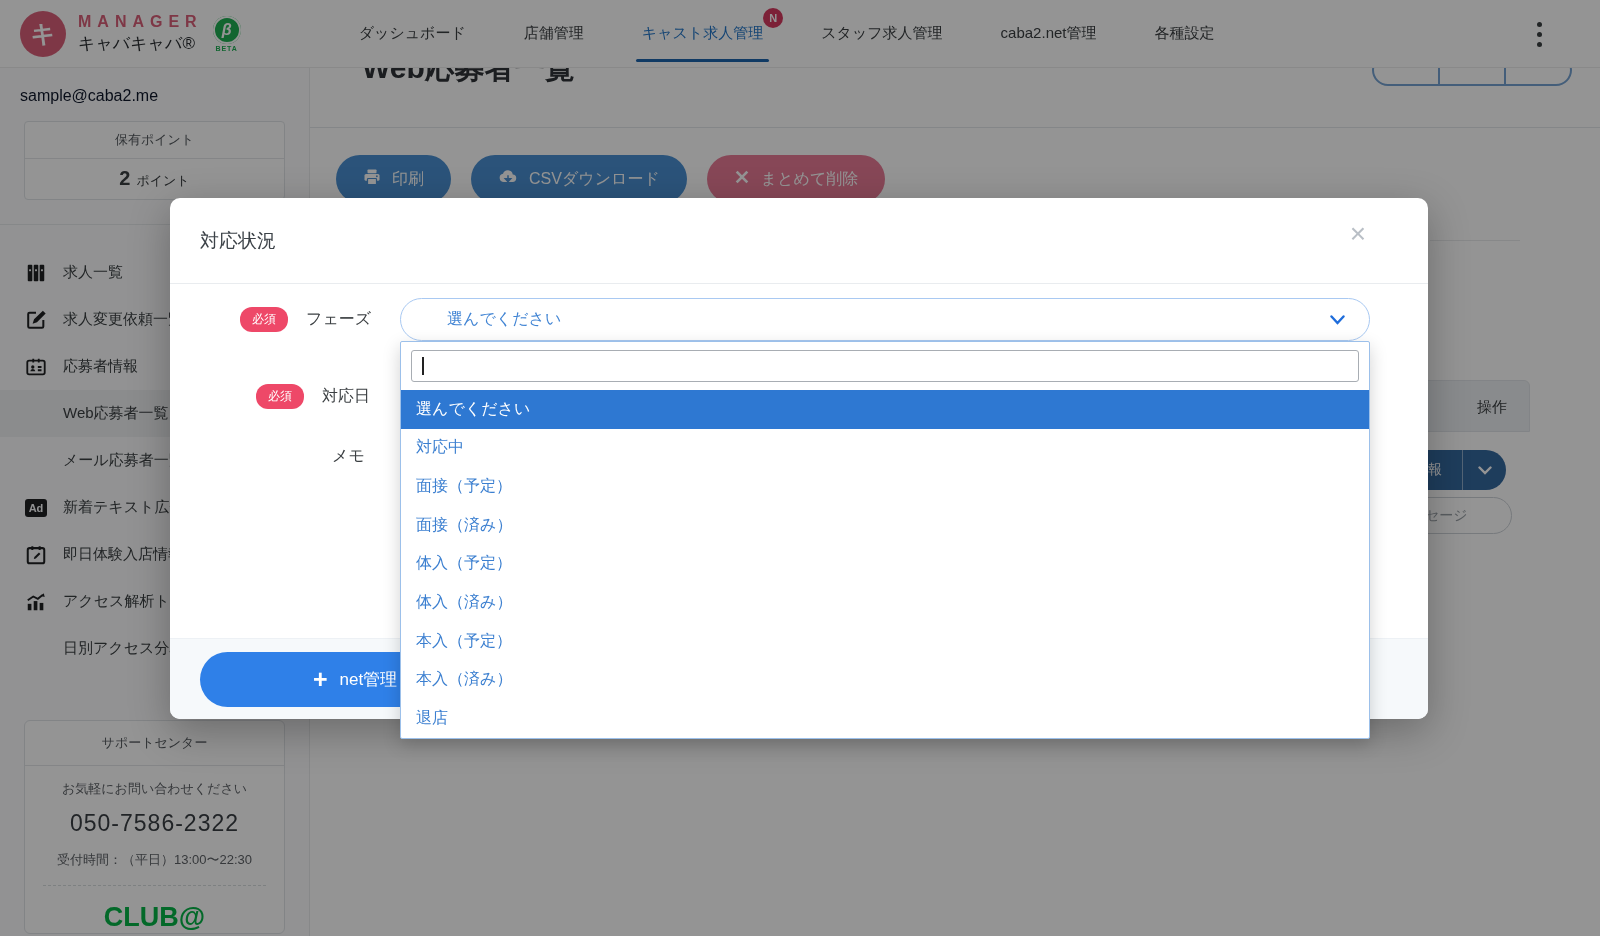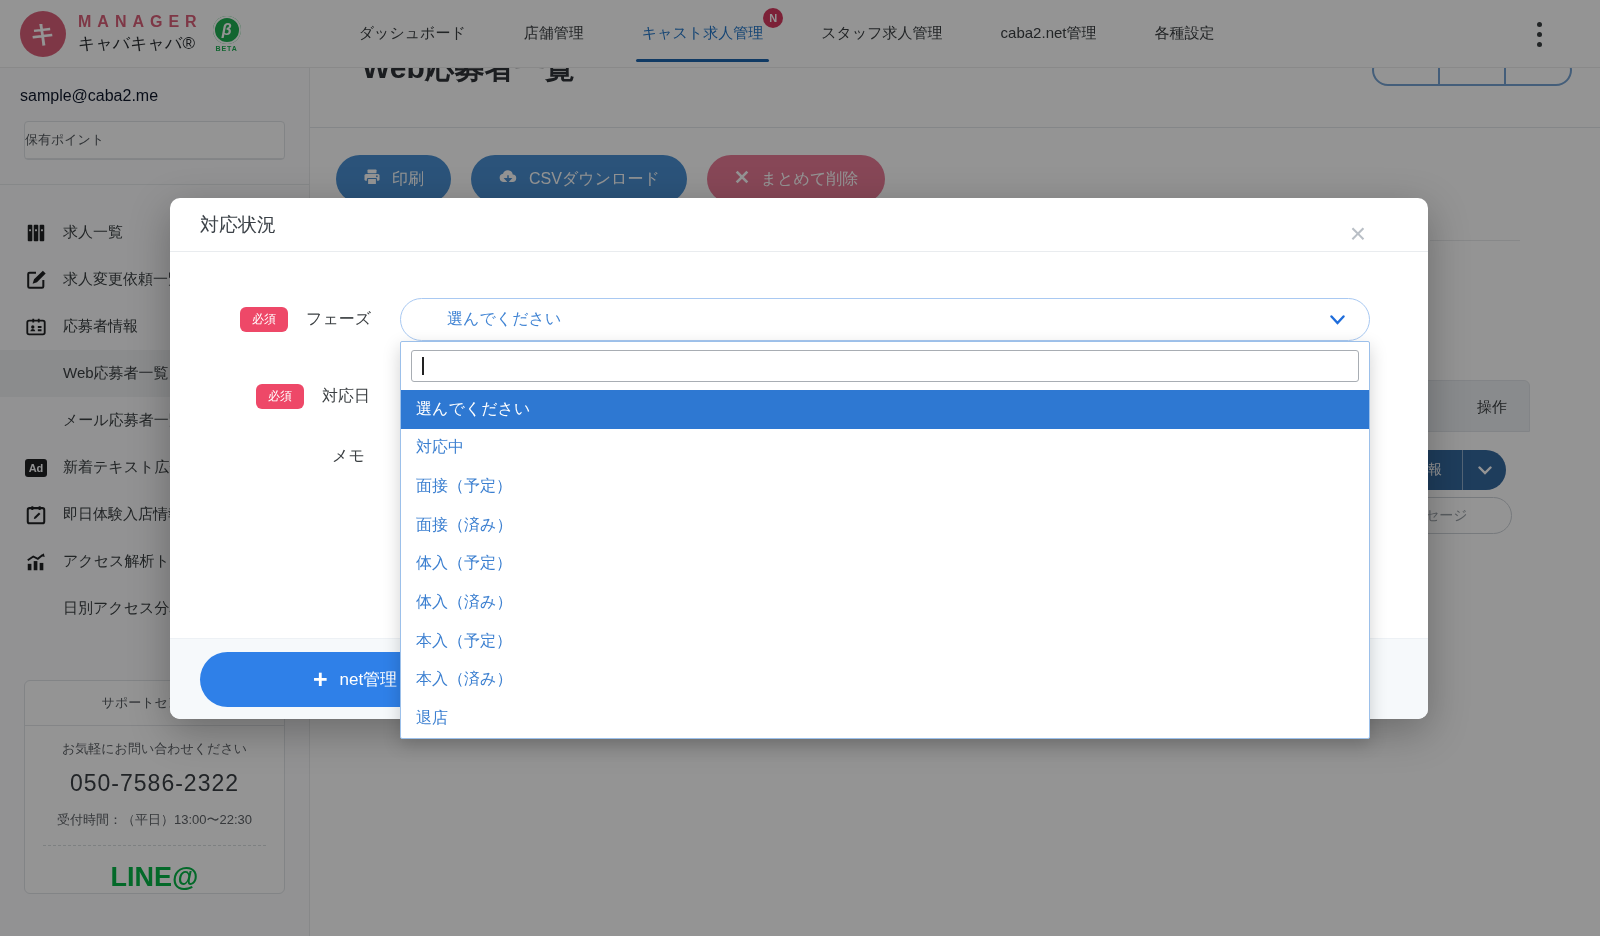--- a/index.html
+++ b/index.html
@@ -31,21 +31,21 @@
 
   
   .sidebar { position:fixed; left:0; top:0; bottom:0; width:310px; background:#fbfcfd;
     border-right:1px solid #e8eaed; z-index:10; padding-top:46px; }
   .account-row { display:flex; align-items:center; padding:0 24px; }
   .account-name { font-size:17px; font-weight:bold; color:#3a3f44; }
   .account-suffix { font-size:11px; color:#6a7076; margin-left:10px; }
   .account-gear { margin-left:auto; }
   .account-email { padding:0 20px; font-size:16px; color:#0f172a; margin-top:18px; }
   .points-card { margin:16px 24px 0 24px; border:1px solid #e0e3e7; border-radius:4px; background:#fff; }
-  .points-head { text-align:left; font-size:13px; color:#555a5f; padding:9px 0; border-bottom:1px solid #e3e6e9; }
+  .points-head { text-align:center; font-size:13px; color:#555a5f; padding:9px 0; border-bottom:1px solid #e3e6e9; }
   .points-body { text-align:center; padding:8px 0 9px 0; font-size:13px; color:#3c4043; }
   .points-value { font-size:20px; font-weight:bold; margin-right:6px; }
   .side-divider { height:1px; background:#e7eaec; margin:24px 0 0 0; }
   .menu { margin-top:24px; }
   .menu-item { height:47px; display:flex; align-items:center; padding-left:24px; font-size:15px; color:#3c4043; cursor:pointer; white-space:nowrap; }
   .menu-item .mi-icon { width:24px; height:24px; margin-right:15px; display:flex; align-items:center; justify-content:center; }
   .menu-item.indent { padding-left:63px; }
   .menu-item.active { background:#eff1f3; }
   .support-card { margin:48px 24px 0 24px; border:1px solid #e0e3e7; border-radius:6px; background:#fff; overflow:hidden; }
   .support-title { text-align:center; font-size:13px; color:#555a5f; padding:13px 0; border-bottom:1px solid #e3e6e9; }
@@ -77,24 +77,24 @@
     padding:0 20px; border-radius:20px 0 0 20px; }
   .split-caret { height:40px; width:44px; background:#35699f; border-left:1px solid rgba(255,255,255,.45);
     border-radius:0 20px 20px 0; display:flex; align-items:center; justify-content:center; }
   .msg-btn { position:absolute; left:1042px; top:497px; width:160px; height:37px; border-radius:19px;
     border:1px solid #cdd2d8; background:#fff; color:#9aa0a6; font-size:14px; cursor:pointer; }
 
   
   .overlay { position:fixed; inset:0; background:rgba(0,0,0,0.42); z-index:40; }
   .modal { position:fixed; left:170px; top:198px; width:1258px; height:521px; background:#fff;
     border-radius:10px; z-index:50; box-shadow:0 12px 40px rgba(0,0,0,.28); }
-  .modal-header { height:54px; border-bottom:1px solid #e9ecef; display:flex; align-items:center; padding-left:30px; }
+  .modal-header { height:86px; border-bottom:1px solid #e9ecef; display:flex; align-items:center; padding-left:30px; }
   .modal-title { font-size:19px; color:#3c4248; }
   .modal-close { position:absolute; right:62px; top:22px; font-size:28px; color:#b9bfc6; cursor:pointer; line-height:1; }
-  .req-badge { background:#ee4868; color:#fff; font-size:12px; padding:4px 12px; border-radius:6px; white-space:nowrap; }
+  .req-badge { background:#ee4868; color:#fff; font-size:12px; padding:4px 12px; border-radius:12px; white-space:nowrap; }
   .f-label { font-size:16px; color:#3c4043; margin-left:18px; white-space:nowrap; }
   .row1 { position:absolute; left:70px; top:100px; height:43px; display:flex; align-items:center; }
   .row2 { position:absolute; left:86px; top:177px; height:43px; display:flex; align-items:center; }
   .row3 { position:absolute; left:162px; top:248px; font-size:16px; color:#3c4043; }
   .phase-select { position:absolute; left:230px; top:100px; width:970px; height:43px; border:1px solid #a9c9f2;
     border-radius:21.5px; background:#fff; display:flex; align-items:center; padding:0 24px 0 46px; cursor:pointer; }
   .phase-select .value { color:#4285d4; font-size:16px; }
   .phase-select .chev { margin-left:auto; }
   .modal-footer { position:absolute; left:0; right:0; bottom:0; height:81px; background:#f6f9fb;
     border-top:1px solid #edf1f5; border-radius:0 0 10px 10px; }
@@ -125,20 +125,23 @@
       <svg width="18" height="18" viewBox="0 0 24 24" fill="none" stroke="#3a7bd5" stroke-width="2">
         <circle cx="12" cy="12" r="4"></circle>
         <path d="M12 2v3M12 19v3M2 12h3M19 12h3M4.9 4.9l2.1 2.1M17 17l2.1 2.1M19.1 4.9L17 7M7 17l-2.1 2.1"></path>
       </svg>
     </span>
   </div>
   <div class="account-email">sample@caba2.me</div>
 
   <div class="points-card">
     <div class="points-head">保有ポイント</div>
+    <div class="points-body">
+      <span class="points-value">2</span><span>ポイント</span>
+    </div>
   </div>
 
   <div class="side-divider"></div>
 
   <div class="menu">
     <div class="menu-item">
       <span class="mi-icon">
         <svg width="22" height="22" viewBox="0 0 24 24" fill="#202124">
           <rect x="3" y="3" width="5" height="18" rx="1"></rect>
           <rect x="9.5" y="3" width="5" height="18" rx="1"></rect>
@@ -212,21 +215,21 @@
       <span>日別アクセス分析</span>
     </div>
   </div>
 
   <div class="support-card">
     <div class="support-title">サポートセンター</div>
     <div class="support-msg">お気軽にお問い合わせください</div>
     <div class="support-phone">050-7586-2322</div>
     <div class="support-hours">受付時間：（平日）13:00〜22:30</div>
     <div class="support-dash"></div>
-    <div class="support-line">LINE@</div>
+    <div class="support-line">CLUB@</div>
   </div>
 </div>
 
 <div class="main">
   <div class="page-title">Web応募者一覧</div>
   <div class="header-actions">
     <div class="seg"></div>
     <div class="seg"></div>
     <div class="seg"></div>
   </div>

